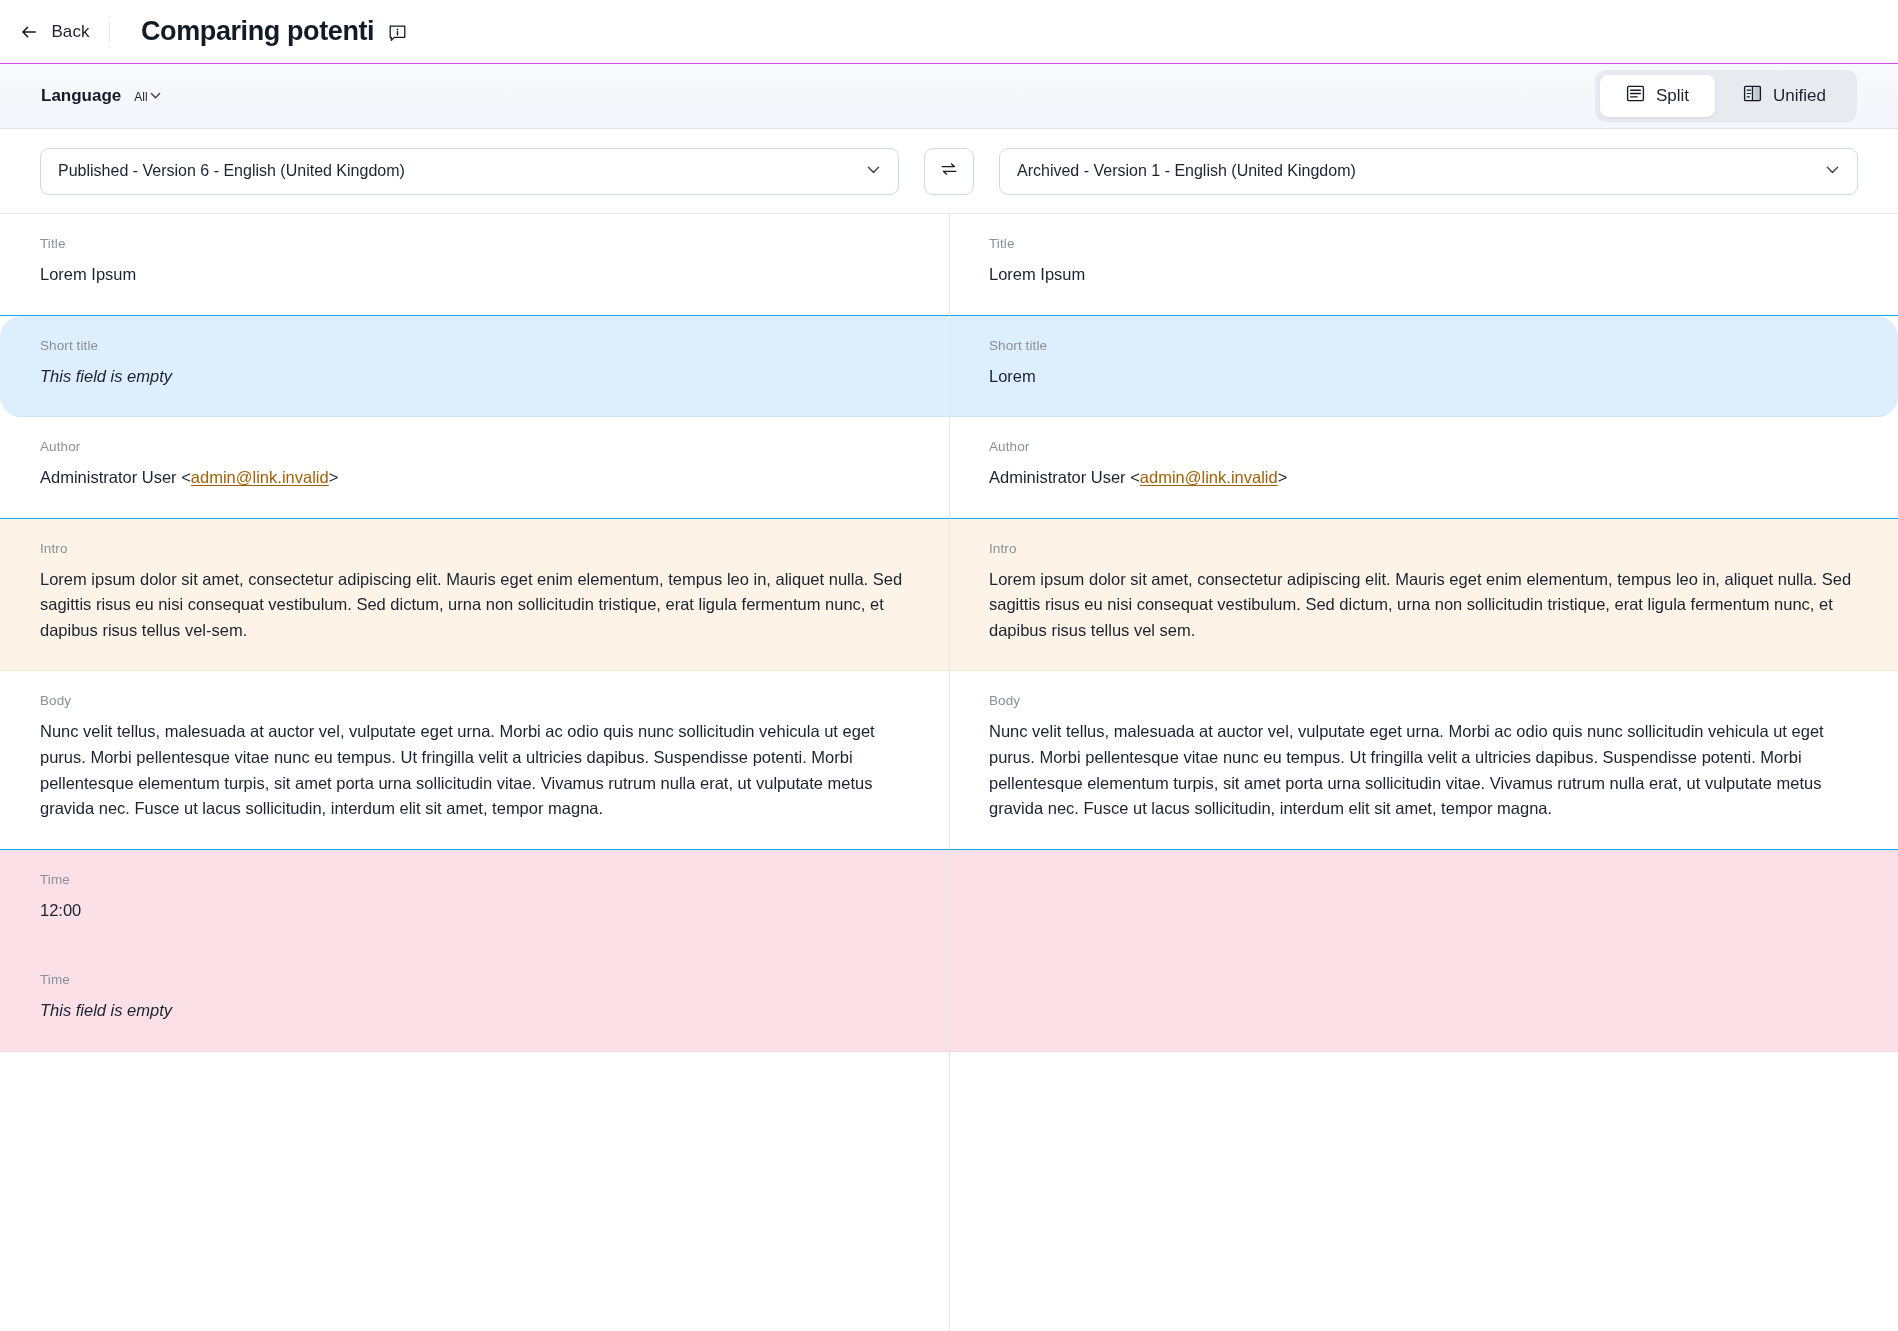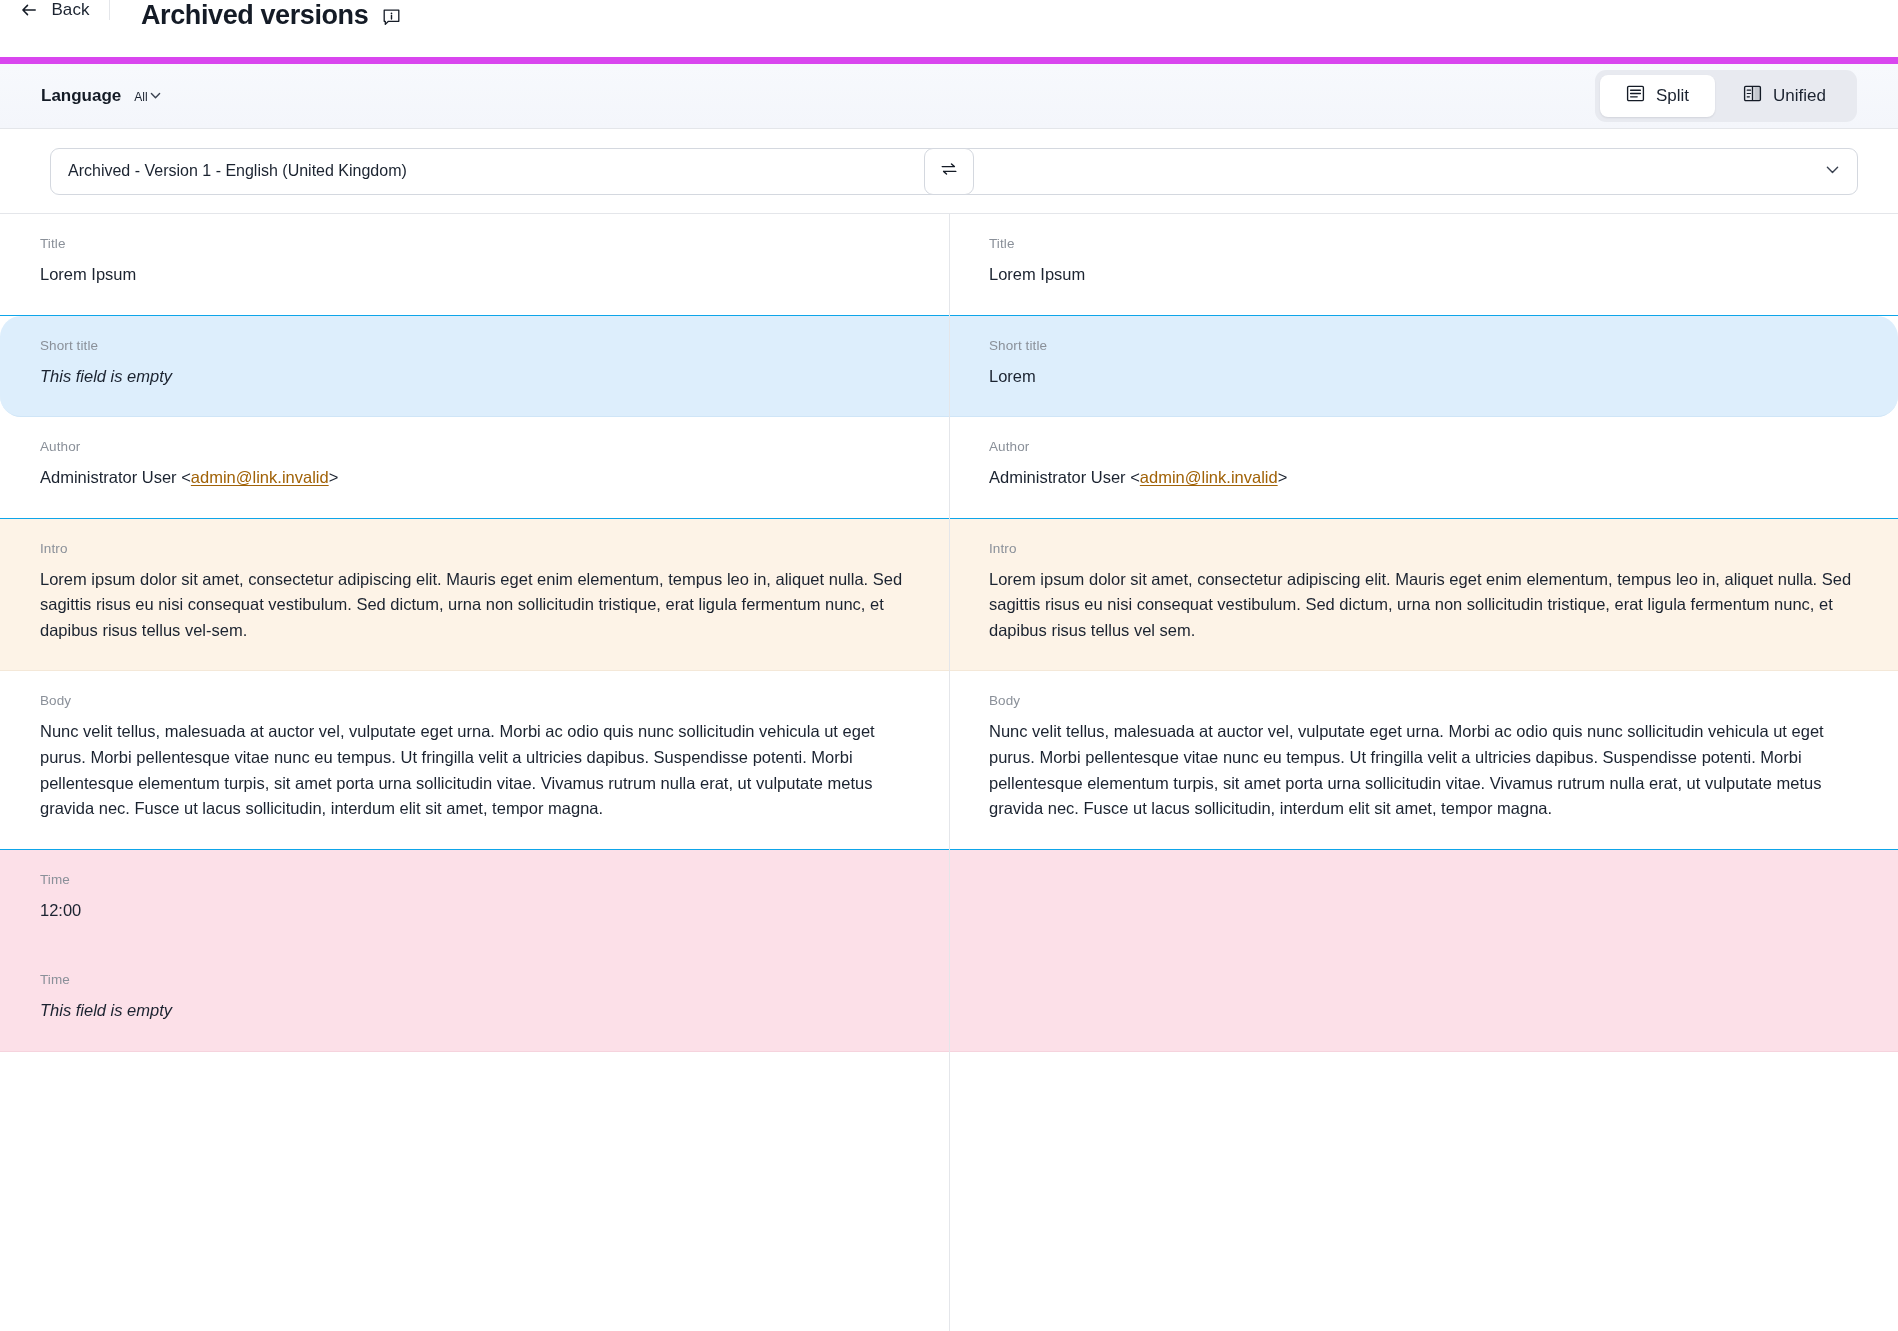--- a/index.html
+++ b/index.html
@@ -21,23 +21,23 @@
     overflow: hidden;
     display: flex;
     flex-direction: column;
   }
 
   
   .topbar {
     height: 64px;
     min-height: 64px;
     background: #ffffff;
-    border-bottom: 7px solid #d946ef;
-    display: flex;
-    align-items: flex-start;
+    border-bottom: 1px solid #d946ef;
+    display: flex;
+    align-items: center;
   }
 
   .back-btn {
     width: 110px;
     display: flex;
     align-items: center;
     justify-content: center;
     gap: 12px;
     border-right: 1px solid #e4e6ea;
     cursor: pointer;
@@ -233,21 +233,21 @@
     <div class="back-btn">
       <span class="back-arrow">
         <svg width="20" height="20" viewBox="0 0 20 20" fill="none">
           <path d="M16.2 10H3.9M3.9 10l4.6-4.6M3.9 10l4.6 4.6" stroke="#141b26" stroke-width="1.5" stroke-linecap="round" stroke-linejoin="round"></path>
         </svg>
       </span>
       <span class="back-label">Back</span>
     </div>
 
     <div class="title-zone">
-      <span class="page-title">Archived versions</span>
+      <span class="page-title">Comparing potenti</span>
       <span class="info-icon">
         <svg width="19" height="19" viewBox="0 0 19 19" fill="none">
           <path d="M2.2 2.2h14.6v11.1H6.4l-3.1 3.1v-3.1H2.2z" stroke="#141b26" stroke-width="1.3" stroke-linejoin="round" fill="none"></path>
           <circle cx="9.5" cy="5.4" r="0.85" fill="#141b26"></circle>
           <path d="M9.5 7.5v3.6" stroke="#141b26" stroke-width="1.4" stroke-linecap="round"></path>
         </svg>
       </span>
     </div>
   </div>
 
@@ -286,20 +286,30 @@
             <path d="M4.2 6.2h3.4M4.2 9.5h3.4M4.2 12.8h2.2" stroke="#141b26" stroke-width="1.2" stroke-linecap="round"></path>
           </svg>
         </span>
         <span>Unified</span>
       </div>
     </div>
   </div>
 
   <div class="selector-row">
 
+    <div class="sel-pane left">
+      <div class="version-select">
+        <span class="val">Published - Version 6 - English (United Kingdom)</span>
+        <span>
+          <svg width="19" height="19" viewBox="0 0 19 19" fill="none">
+            <path d="M4.4 7.2l5.1 5.2 5.1-5.2" stroke="#3a4250" stroke-width="1.4" stroke-linecap="round" stroke-linejoin="round"></path>
+          </svg>
+        </span>
+      </div>
+    </div>
 
     <div class="swap-btn">
       <span>
         <svg width="22" height="22" viewBox="0 0 22 22" fill="none">
           <path d="M4.2 8.6h12.2M16.4 8.6l-2.9-2.6" stroke="#141b26" stroke-width="1.4" stroke-linecap="round" stroke-linejoin="round"></path>
           <path d="M17.8 13.4H5.6M5.6 13.4l2.9 2.6" stroke="#141b26" stroke-width="1.4" stroke-linecap="round" stroke-linejoin="round"></path>
         </svg>
       </span>
     </div>
 

